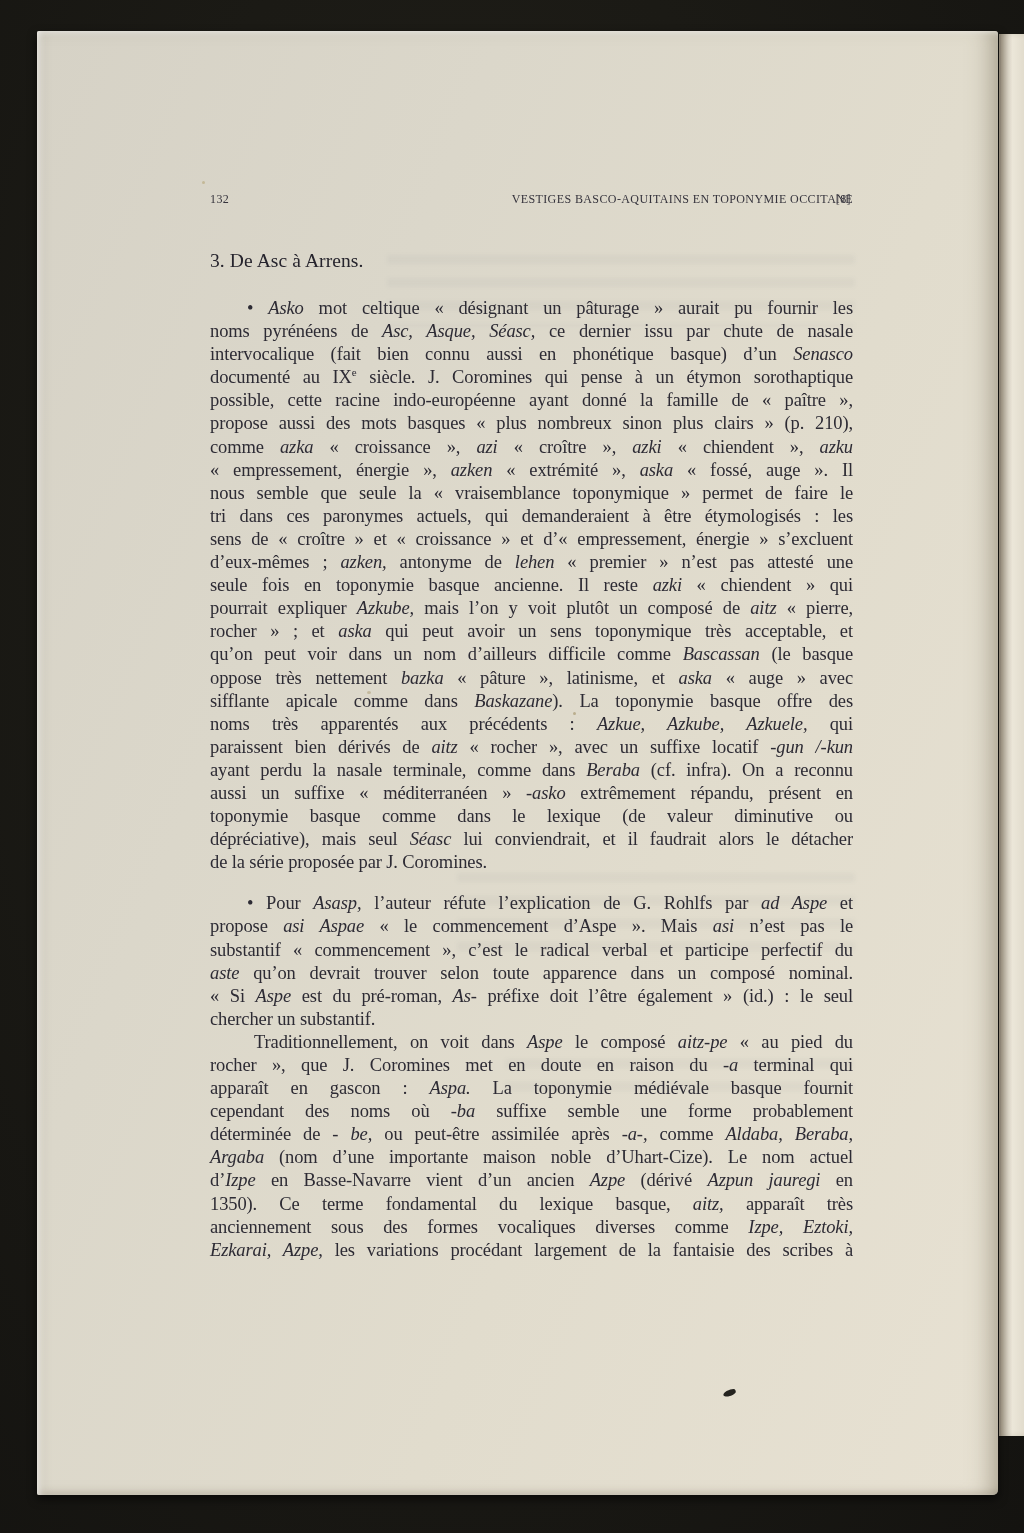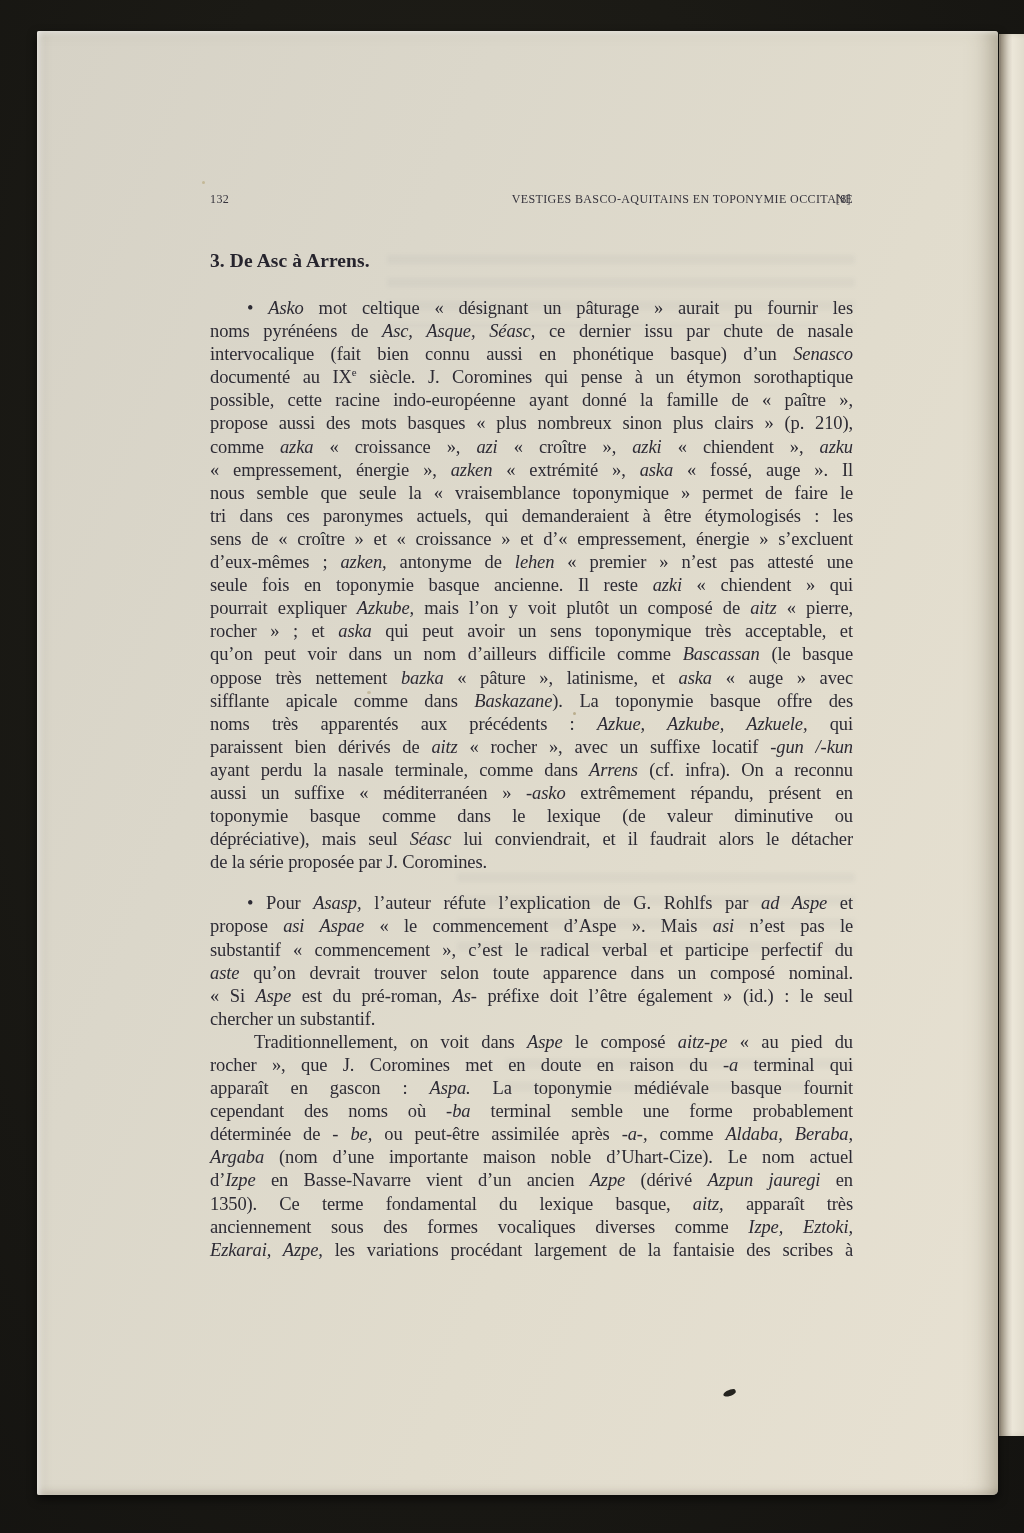--- a/index.html
+++ b/index.html
@@ -29,21 +29,21 @@
   }
   .header-row{
     position:absolute;left:173px;top:161px;width:643px;height:22px;
     font-size:12px;color:#35333c;letter-spacing:.4px;
   }
   .header-row .pn{position:absolute;left:0;top:0;}
   .header-row .rt{position:absolute;left:6px;right:0;text-align:right;}
   .header-row .in{position:absolute;right:2px;top:0;}
   .sec-heading{
     position:absolute;left:173px;top:219px;
-    font-size:19.5px;font-weight:bold;color:#26242d;letter-spacing:.1px;
+    font-size:19.5px;font-weight:normal;color:#26242d;letter-spacing:.1px;
   }
   .body-text{
     position:absolute;left:173px;top:266px;width:643px;
     font-size:18.5px;color:#2d2b34;letter-spacing:-.12px;
   }
   .para{margin:0;}
   .para.p2{margin-top:18px;}
   .para.p3{}
   .line{
     height:23.1px;line-height:23.1px;white-space:nowrap;
@@ -103,39 +103,39 @@
         <div class="line"><span>sens de « croître » et « croissance » et d’« empressement, énergie » s’excluent</span></div>
         <div class="line"><span>d’eux-mêmes ; </span><span class="it">azken,</span><span> antonyme de </span><span class="it">lehen</span><span> « premier » n’est pas attesté une</span></div>
         <div class="line"><span>seule fois en toponymie basque ancienne. Il reste </span><span class="it">azki</span><span> « chiendent » qui</span></div>
         <div class="line"><span>pourrait expliquer </span><span class="it">Azkube,</span><span> mais l’on y voit plutôt un composé de </span><span class="it">aitz</span><span> « pierre,</span></div>
         <div class="line"><span>rocher » ;  et </span><span class="it">aska</span><span> qui peut avoir un sens toponymique très acceptable, et</span></div>
         <div class="line"><span>qu’on peut voir dans un nom d’ailleurs difficile comme </span><span class="it">Bascassan</span><span> (le basque</span></div>
         <div class="line"><span>oppose très nettement </span><span class="it">bazka</span><span> « pâture », latinisme, et </span><span class="it">aska</span><span> « auge » avec</span></div>
         <div class="line"><span>sifflante apicale comme dans </span><span class="it">Baskazane</span><span>). La toponymie basque offre des</span></div>
         <div class="line"><span>noms très apparentés aux précédents :  </span><span class="it">Azkue, Azkube, Azkuele,</span><span> qui</span></div>
         <div class="line"><span>paraissent bien dérivés de </span><span class="it">aitz</span><span> « rocher », avec un suffixe locatif </span><span class="it">-gun /-kun</span></div>
-        <div class="line"><span>ayant perdu la nasale terminale, comme dans </span><span class="it">Arrens</span><span> (cf. infra). On a reconnu</span></div>
+        <div class="line"><span>ayant perdu la nasale terminale, comme dans </span><span class="it">Beraba</span><span> (cf. infra). On a reconnu</span></div>
         <div class="line"><span>aussi un suffixe « méditerranéen » </span><span class="it">-asko</span><span> extrêmement répandu, présent en</span></div>
         <div class="line"><span>toponymie basque comme dans le lexique (de valeur diminutive ou</span></div>
         <div class="line"><span>dépréciative), mais seul </span><span class="it">Séasc</span><span> lui conviendrait, et il faudrait alors le détacher</span></div>
         <div class="line last"><span>de la série proposée par J. Coromines.</span></div>
       </div>
       <div class="para p2">
         <div class="line first-b"><span>•  Pour </span><span class="it">Asasp,</span><span> l’auteur réfute l’explication de G. Rohlfs par </span><span class="it">ad Aspe</span><span> et</span></div>
         <div class="line"><span>propose </span><span class="it">asi Aspae</span><span> « le commencement d’Aspe ». Mais </span><span class="it">asi</span><span> n’est pas le</span></div>
         <div class="line"><span>substantif « commencement », c’est le radical verbal et participe perfectif du</span></div>
         <div class="line"><span class="it">aste</span><span> qu’on devrait trouver selon toute apparence dans un composé nominal.</span></div>
         <div class="line"><span>« Si </span><span class="it">Aspe</span><span> est du pré-roman, </span><span class="it">As-</span><span> préfixe doit l’être également » (id.) :  le seul</span></div>
         <div class="line last"><span>chercher un substantif.</span></div>
       </div>
       <div class="para p3">
         <div class="line first-p"><span>Traditionnellement, on voit dans </span><span class="it">Aspe</span><span> le composé </span><span class="it">aitz-pe</span><span> « au pied du</span></div>
         <div class="line"><span>rocher », que J. Coromines met en doute en raison du </span><span class="it">-a</span><span> terminal qui</span></div>
         <div class="line"><span>apparaît en gascon :  </span><span class="it">Aspa.</span><span> La toponymie médiévale basque fournit</span></div>
-        <div class="line"><span>cependant des noms où </span><span class="it">-ba</span><span> terminal semble une forme probablement</span></div>
+        <div class="line"><span>cependant des noms où </span><span class="it">-ba</span><span> suffixe semble une forme probablement</span></div>
         <div class="line"><span>déterminée de - </span><span class="it">be,</span><span> ou peut-être assimilée après </span><span class="it">-a-,</span><span> comme </span><span class="it">Aldaba, Beraba,</span></div>
         <div class="line"><span class="it">Argaba</span><span> (nom d’une importante maison noble d’Uhart-Cize). Le nom actuel</span></div>
         <div class="line"><span>d’</span><span class="it">Izpe</span><span> en Basse-Navarre vient d’un ancien </span><span class="it">Azpe</span><span> (dérivé </span><span class="it">Azpun jauregi</span><span> en</span></div>
         <div class="line"><span>1350). Ce terme fondamental du lexique basque, </span><span class="it">aitz,</span><span> apparaît très</span></div>
         <div class="line"><span>anciennement sous des formes vocaliques diverses comme </span><span class="it">Izpe, Eztoki,</span></div>
         <div class="line"><span class="it">Ezkarai, Azpe,</span><span> les variations procédant largement de la fantaisie des scribes à</span></div>
       </div>
     </div>
 
   <div class="dust1"></div>

